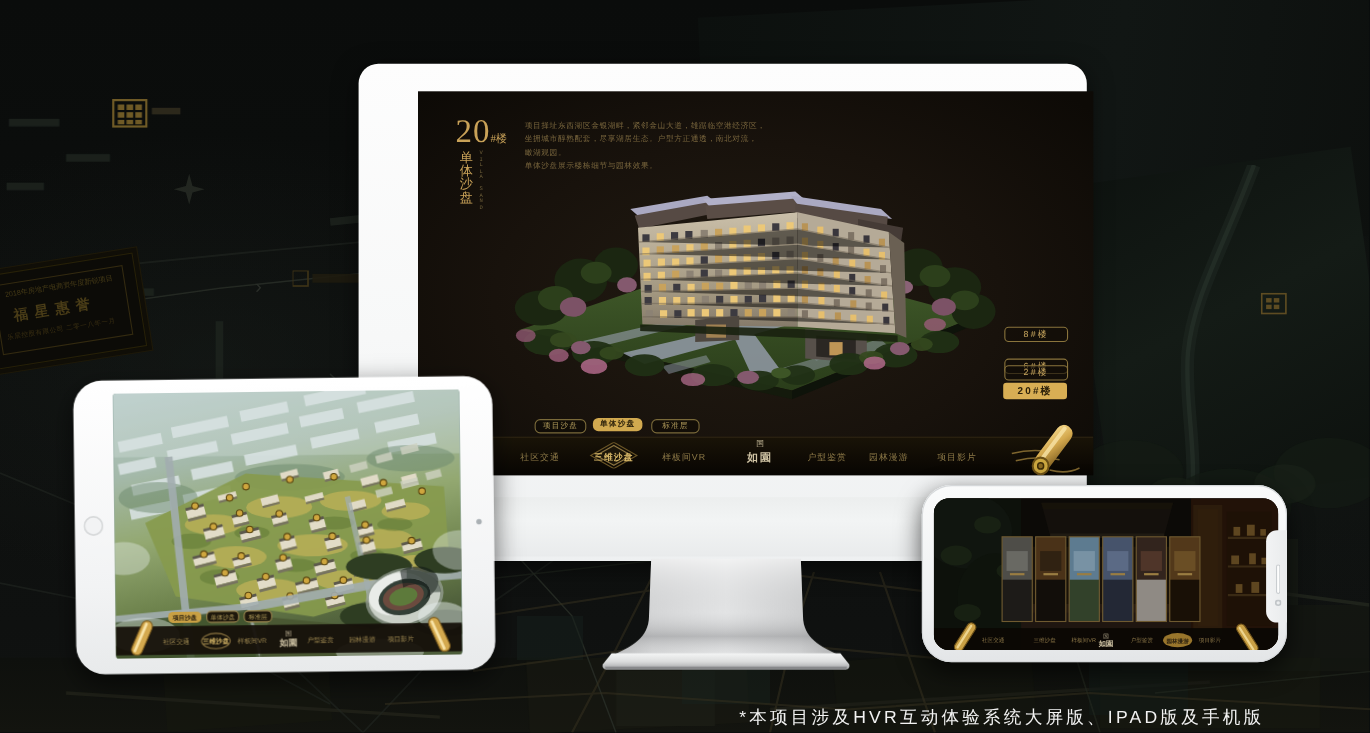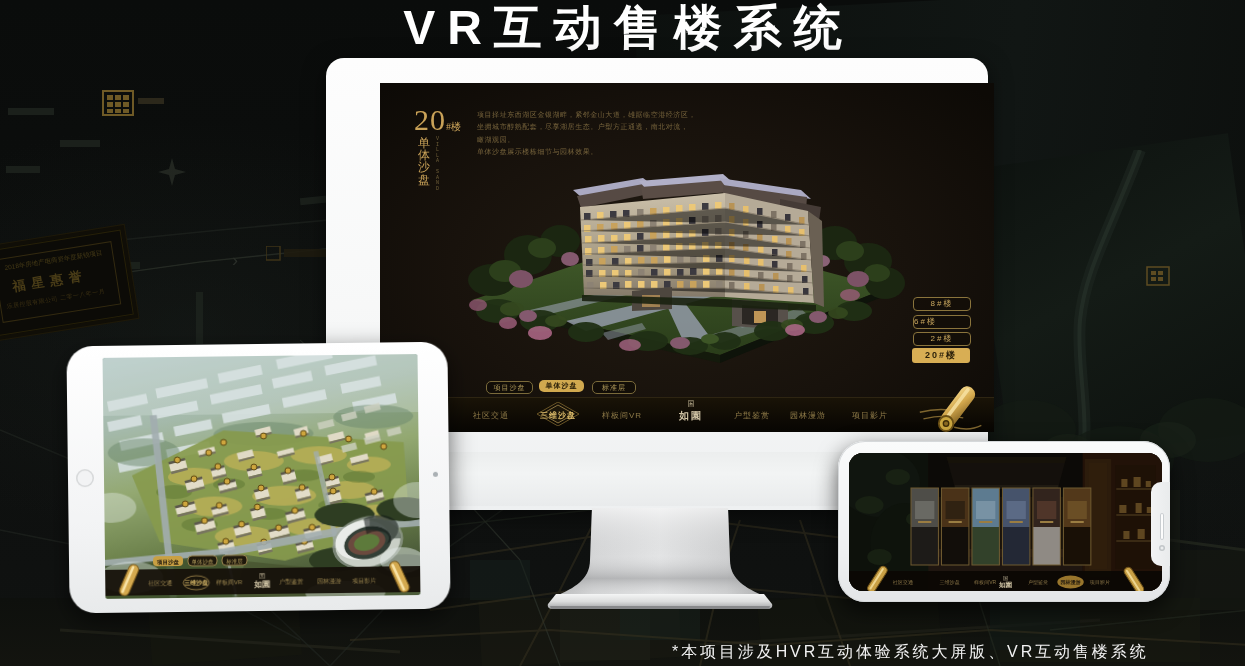--- a/index.html
+++ b/index.html
@@ -153,22 +153,20 @@
     <ellipse cx="40" cy="40" rx="48" ry="30"></ellipse>
     <ellipse cx="130" cy="70" rx="56" ry="34"></ellipse>
     <ellipse cx="220" cy="40" rx="50" ry="32"></ellipse>
   </g>
   <g fill="#1b251a" opacity="0.55">
     <ellipse cx="80" cy="60" rx="26" ry="16"></ellipse>
     <ellipse cx="180" cy="50" rx="28" ry="18"></ellipse>
   </g>
 </svg>
 
-<div class="abs" style="left:0;top:0;width:1245px;text-align:center;color:#ffffff;
-  font-size:48px;font-weight:bold;letter-spacing:12px;line-height:55px;text-indent:12px;">VR互动售楼系统</div>
 
 <div class="abs" style="left:326px;top:58px;width:662px;height:452px;border-radius:18px;
   background:linear-gradient(180deg,#fdfdfd 0%,#f7f8f8 55%,#eef0f1 100%);
   box-shadow:0 6px 22px rgba(0,0,0,0.55);"></div>
 
 <div class="abs" style="left:330px;top:452px;width:654px;height:54px;border-radius:0 0 16px 16px;
   background:linear-gradient(180deg,#eceeee,#f2f4f4 40%,#e9ebec);"></div>
 
 <svg class="abs" style="left:540px;top:508px;width:240px;height:104px;" viewBox="0 0 240 104">
   <defs>
@@ -452,21 +450,21 @@
       <ellipse cx="160" cy="250" rx="12" ry="7" fill="#b0688a" opacity="0.85"></ellipse>
       <ellipse cx="128" cy="240" rx="9" ry="6" fill="#9a5c78" opacity="0.85"></ellipse>
       <ellipse cx="250" cy="262" rx="11" ry="6" fill="#a86684" opacity="0.8"></ellipse>
       <ellipse cx="415" cy="247" rx="10" ry="6" fill="#b0688a" opacity="0.85"></ellipse>
       <ellipse cx="470" cy="212" rx="10" ry="6" fill="#9a5c78" opacity="0.8"></ellipse>
       <ellipse cx="98" cy="222" rx="9" ry="6" fill="#8f5670" opacity="0.8"></ellipse>
     </g>
   </svg>
 
   <div class="abs" style="left:533px;top:214px;width:56px;height:12px;border:1px solid #8a743c;border-radius:4px;background:rgba(18,14,7,.65);color:#c9a75f;font-size:8px;line-height:12px;text-align:center;letter-spacing:2px;">8#楼</div>
-  <div class="abs" style="left:533px;top:232px;width:56px;height:12px;border:1px solid #8a743c;border-radius:4px;background:rgba(18,14,7,.65);color:#c9a75f;font-size:8px;line-height:12px;letter-spacing:2px;">6#楼</div>
+  <div class="abs" style="left:533px;top:243px;width:56px;height:12px;border:1px solid #8a743c;border-radius:4px;background:rgba(18,14,7,.65);color:#c9a75f;font-size:8px;line-height:12px;text-align:center;letter-spacing:2px;">6#楼</div>
   <div class="abs" style="left:533px;top:249px;width:56px;height:12px;border:1px solid #8a743c;border-radius:4px;background:rgba(18,14,7,.65);color:#c9a75f;font-size:8px;line-height:12px;text-align:center;letter-spacing:2px;">2#楼</div>
   <div class="abs" style="left:532px;top:265px;width:58px;height:15px;border-radius:3px;background:#d8ae54;color:#2a1f09;font-size:9px;font-weight:bold;line-height:15px;text-align:center;letter-spacing:2px;">20#楼</div>
 
   <div class="abs" style="left:106px;top:298px;width:45px;height:11px;border:1px solid #7a6a3a;border-radius:5px;background:rgba(16,12,6,.7);color:#b09a5a;font-size:7px;line-height:11px;text-align:center;letter-spacing:1px;">项目沙盘</div>
 
   <div class="abs" style="left:159px;top:297px;width:45px;height:12px;border-radius:5px;background:#d1a94f;color:#2a1f09;font-size:7px;font-weight:bold;line-height:12px;text-align:center;letter-spacing:1px;">单体沙盘</div>
 
   <div class="abs" style="left:212px;top:298px;width:42px;height:11px;border:1px solid #7a6a3a;border-radius:5px;background:rgba(16,12,6,.7);color:#b09a5a;font-size:7px;line-height:11px;text-align:center;letter-spacing:1px;">标准层</div>
 
   <div class="abs" style="left:0;top:314px;width:614px;height:35px;background:linear-gradient(180deg,#191307 0%,#0e0a04 60%,#070502 100%);border-top:1px solid #2e2512;"></div>
@@ -1007,15 +1005,15 @@
     </svg>
   </div>
 
   <div class="abs" style="left:313px;top:41px;width:19px;height:84px;border-radius:10px 0 0 10px;background:linear-gradient(90deg,#f2f3f4,#e9ebec);"></div>
 
   <div class="abs" style="left:322px;top:72px;width:3.5px;height:27px;border-radius:2px;background:#fdfdfd;box-shadow:inset 0 0 0 1px #c9cdd0;"></div>
 
   <div class="abs" style="left:321px;top:104px;width:6px;height:6px;border-radius:50%;background:#eceeef;box-shadow:inset 0 0 0 1.5px #c2c6c9;"></div>
 </div>
 
-<div class="abs" style="left:672px;top:642px;color:#f2f2f2;font-size:16px;letter-spacing:2.9px;">*本项目涉及HVR互动体验系统大屏版、VR互动售楼系统</div>
+<div class="abs" style="left:672px;top:642px;color:#f2f2f2;font-size:16px;letter-spacing:2.9px;">*本项目涉及HVR互动体验系统大屏版、IPAD版及手机版</div>
 
 </div>
 
 </body></html>

